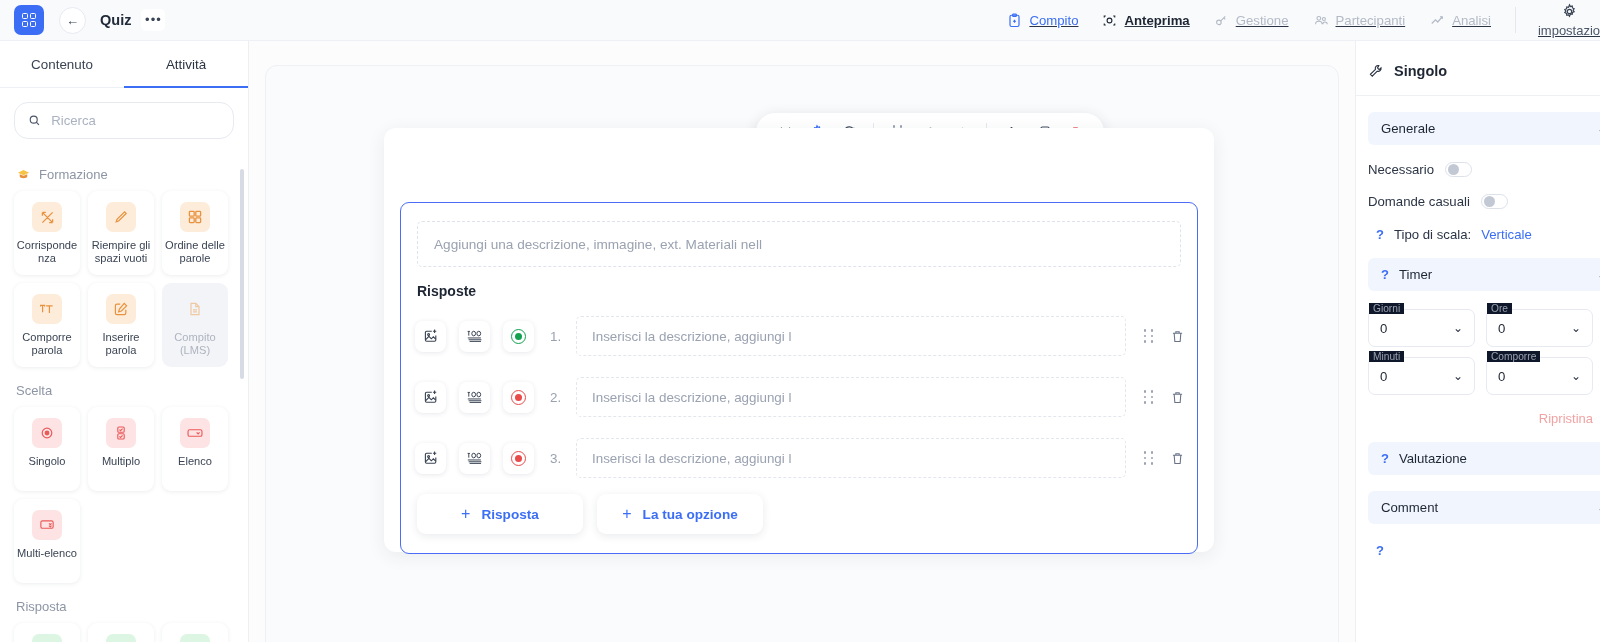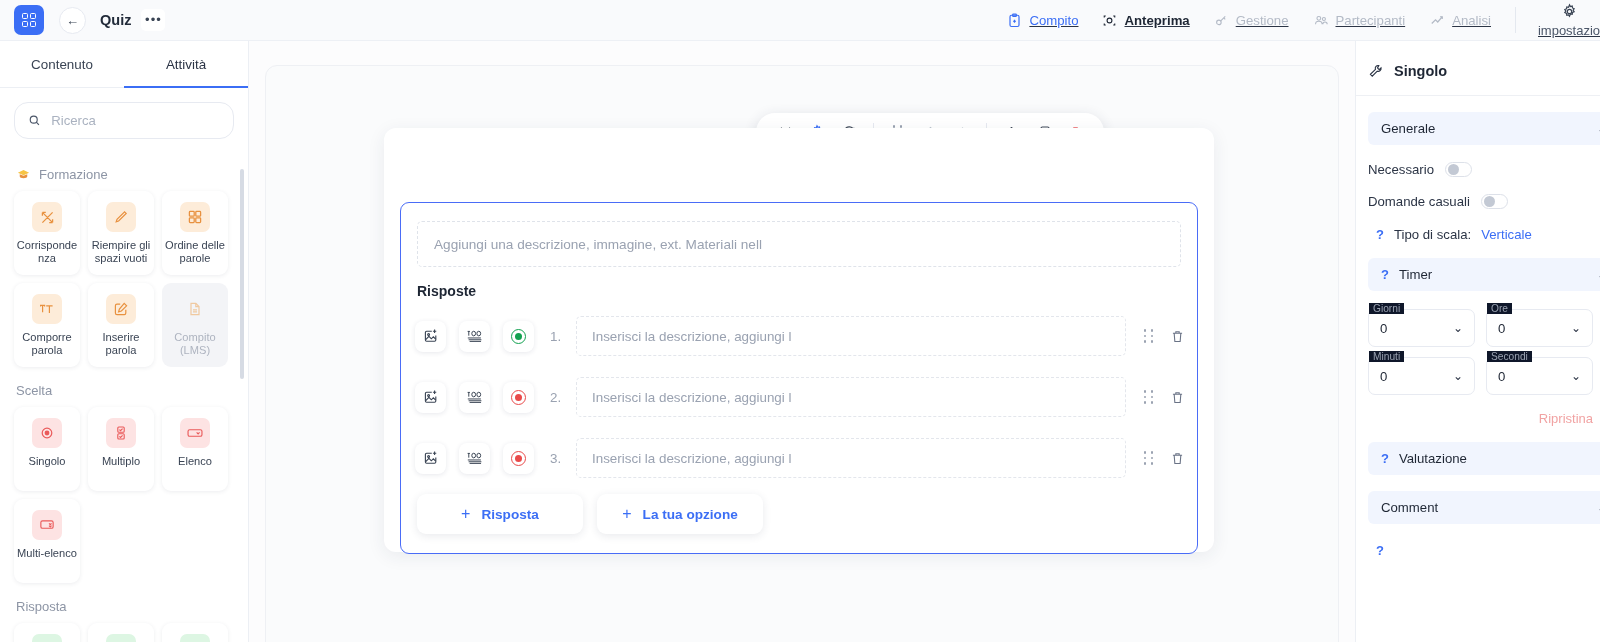--- a/index.html
+++ b/index.html
@@ -732,21 +732,21 @@
         <span class="cap">Ore</span>
         <span>0</span>
         <span class="chev">⌄</span>
       </div>
       <div class="tm-field">
         <span class="cap">Minuti</span>
         <span>0</span>
         <span class="chev">⌄</span>
       </div>
       <div class="tm-field">
-        <span class="cap">Secondi</span>
+        <span class="cap">Comporre</span>
         <span>0</span>
         <span class="chev">⌄</span>
       </div>
     </div>
 
     <div class="tm-reset">
       <span>Ripristina</span>
     </div>
 
     <div class="rp-sec">

